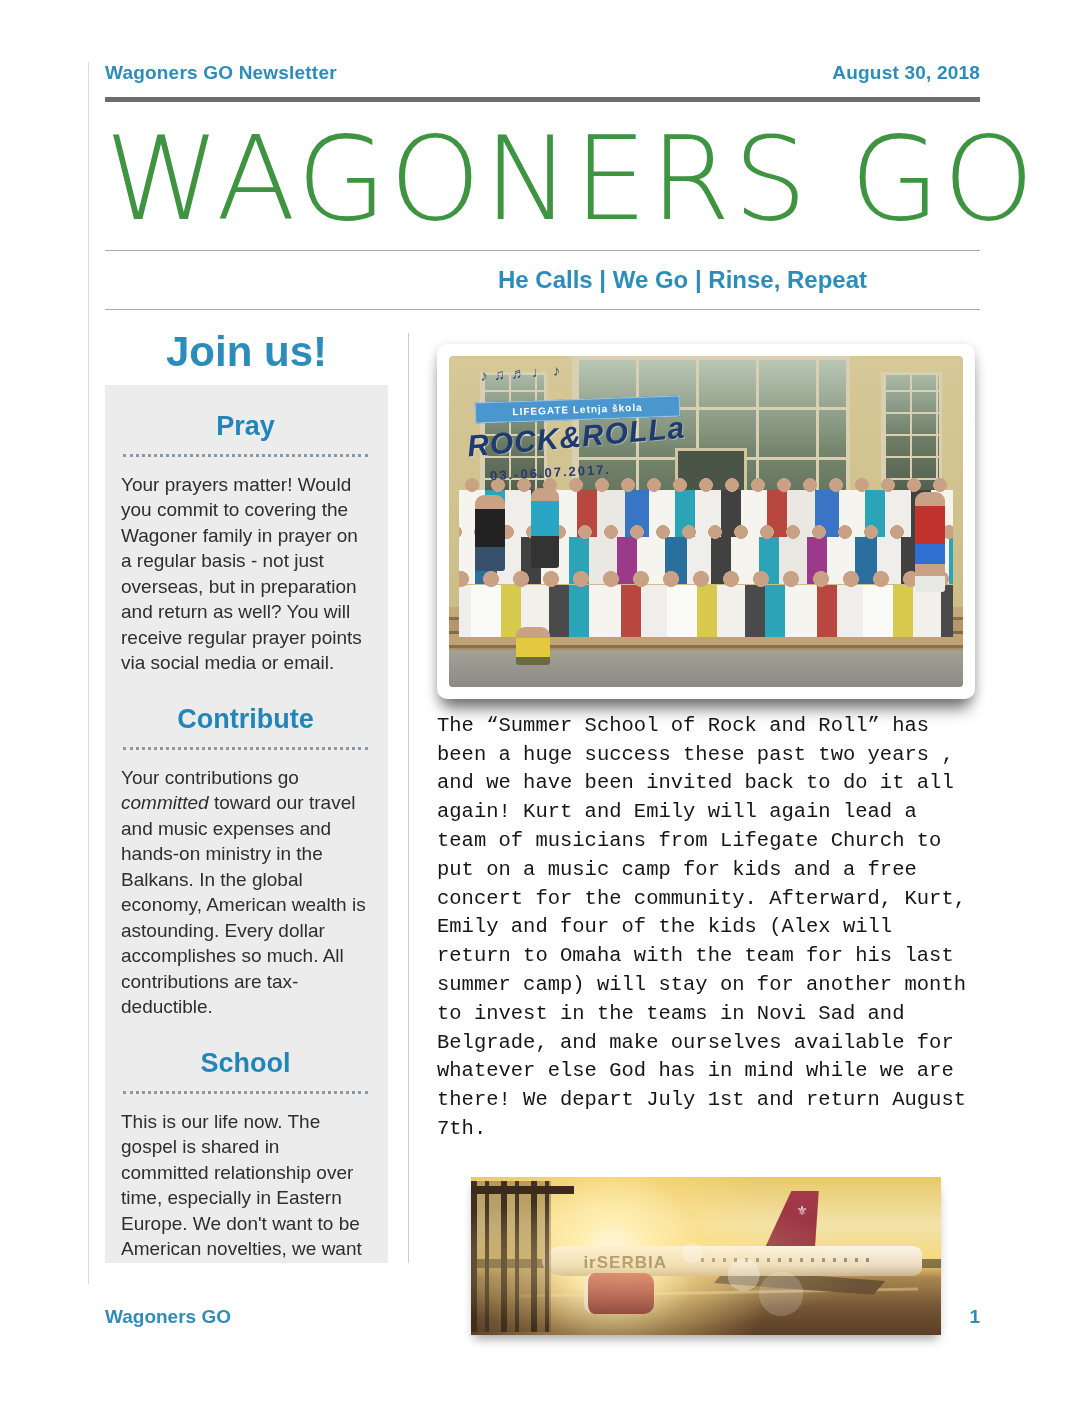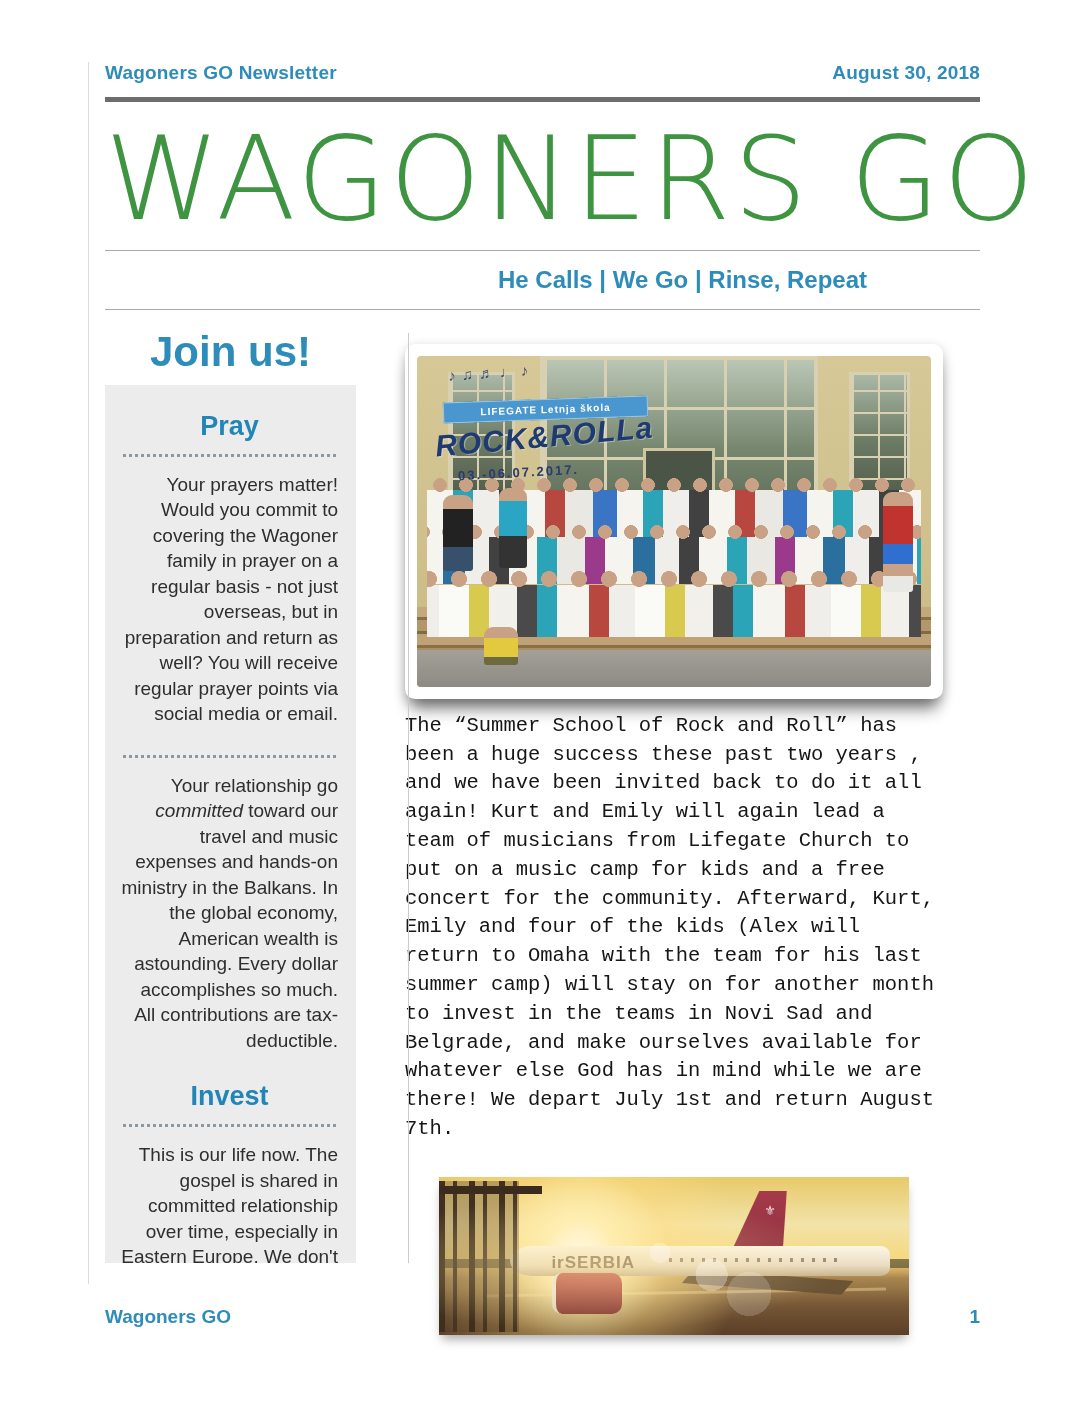--- a/index.html
+++ b/index.html
@@ -28,29 +28,29 @@
   .rule-thin{height:1px;background:#aaaaaa;}
   .rule-thin.top{margin-top:10px;}
   .tagline{
     text-align:center;color:#2E8CBA;font-weight:700;font-size:24px;
     margin:15px 0;transform:translateX(140px);
   }
 
   
   .columns{position:relative;display:flex;margin-top:21px;}
   .column-divider{position:absolute;left:303px;top:2px;height:930px;width:1px;background:#cccccc;}
-  .col-left{width:251px;flex:none;}
+  .col-left{width:283px;flex:none;}
   .col-right{margin-left:49px;width:538px;flex:none;}
 
   
   .join-heading{font-size:42px;line-height:1.0;font-weight:600;color:#2E8CBA;text-align:center;margin:0 0 12px;}
   .sidebar-box{background:#ECECEC;height:878px;box-sizing:border-box;padding:26px 18px 0 16px;overflow:hidden;}
   .section-title{font-size:27px;font-weight:700;color:#2285B8;text-align:center;margin:0 0 12px;}
   .dotted-divider{border-top:3px dotted #8b98a2;margin:0 2px 15px;}
-  .section-text{font-size:19px;line-height:25.5px;color:#2e2e2e;margin:0 0 28px;text-align:right;}
+  .section-text{font-size:19px;line-height:25.5px;color:#2e2e2e;margin:0 0 28px;}
   .section-text em{font-style:italic;}
 
   
   .photo-frame{
     margin-top:13px;background:#fff;border-radius:10px;padding:12px;box-sizing:border-box;
     height:355px;
     box-shadow:0 16px 16px -6px rgba(0,0,0,.45), 0 4px 12px rgba(0,0,0,.25);
   }
   .photo-group{position:relative;width:100%;height:100%;overflow:hidden;border-radius:4px;
     background:linear-gradient(180deg,#d6c997 0%,#cfc08c 55%,#c9b984 100%);}
@@ -170,26 +170,27 @@
       <div class="join-heading">Join us!</div>
       <div class="sidebar-box">
 
         <div>
           <div class="section-title">Pray</div>
           <div class="dotted-divider"></div>
           <p class="section-text">Your prayers matter! Would you commit to covering the Wagoner family in prayer on a regular basis - not just overseas, but in preparation and return as well? You will receive regular prayer points via social media or email.</p>
         </div>
 
         <div>
+          <div class="section-title">Contribute</div>
           <div class="dotted-divider"></div>
-          <p class="section-text"><span>Your relationship go </span><em>committed</em><span> toward our travel and music expenses and hands-on ministry in the Balkans. In the global economy, American wealth is astounding. Every dollar accomplishes so much. All contributions are tax-deductible.</span></p>
+          <p class="section-text"><span>Your contributions go </span><em>committed</em><span> toward our travel and music expenses and hands-on ministry in the Balkans. In the global economy, American wealth is astounding. Every dollar accomplishes so much. All contributions are tax-deductible.</span></p>
         </div>
 
         <div>
-          <div class="section-title">Invest</div>
+          <div class="section-title">School</div>
           <div class="dotted-divider"></div>
           <p class="section-text">This is our life now. The gospel is shared in committed relationship over time, especially in Eastern Europe. We don't want to be American novelties, we want to share our lives with them. Would you consider a recurring gift or investment?</p>
         </div>
 
       </div>
     </div>
 
     <div class="col-right">
 
       <div class="photo-frame">

